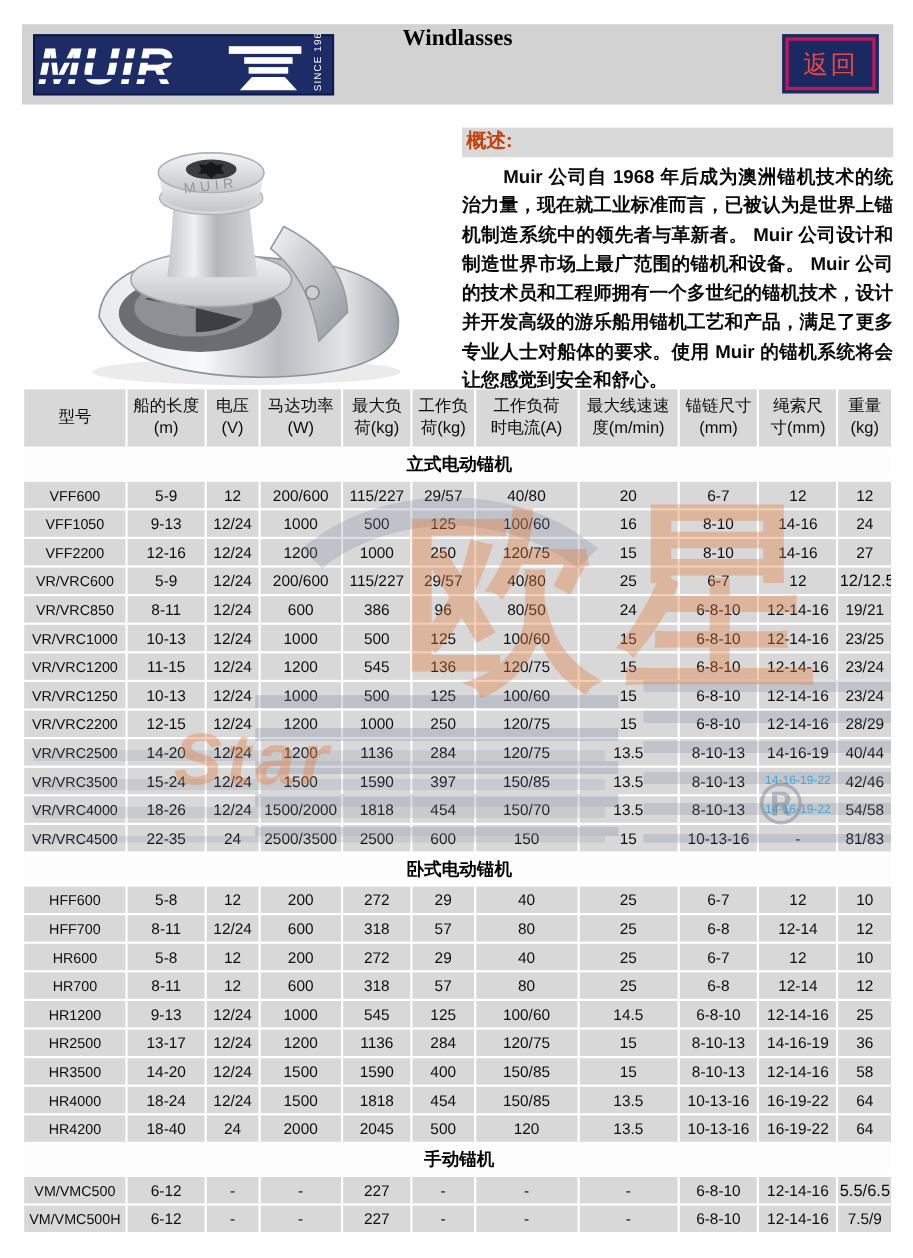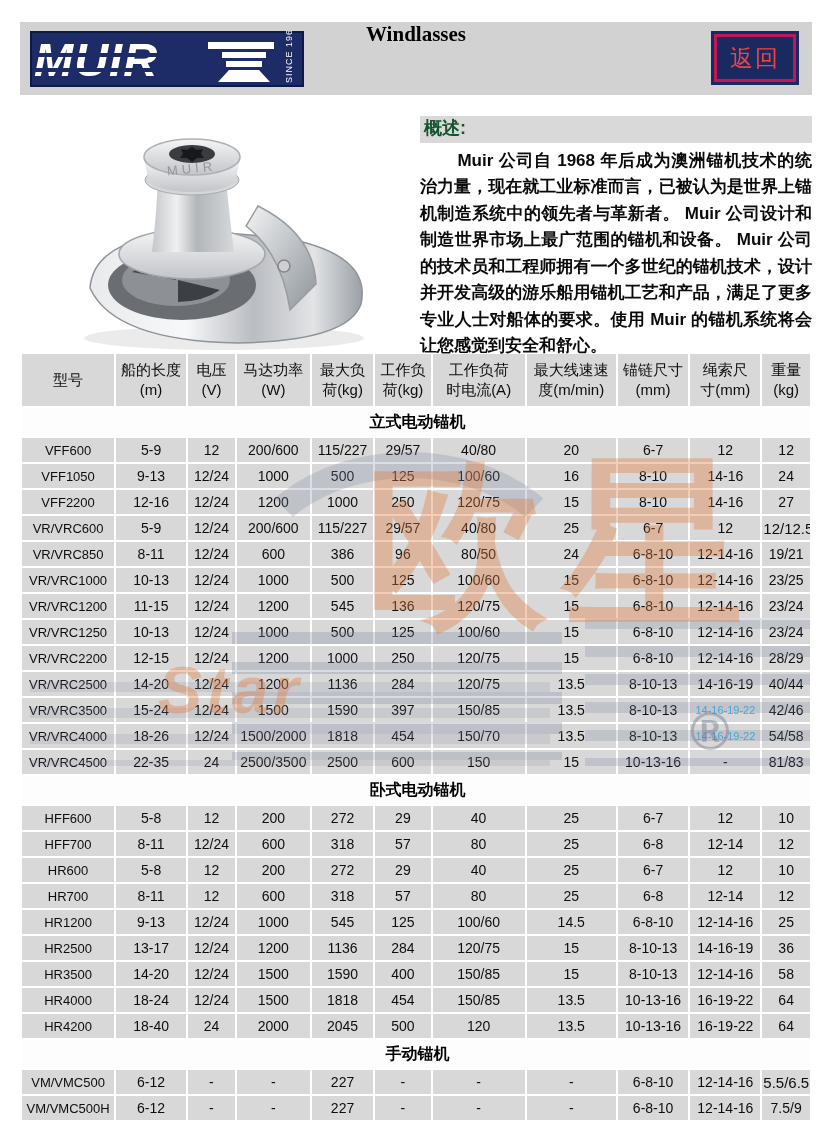--- a/index.html
+++ b/index.html
@@ -23,21 +23,21 @@
     color:#ef4444; font-size:23px; font-weight:normal; letter-spacing:2px;
     display:flex; align-items:center; justify-content:center; cursor:pointer;
     font-family:"Liberation Sans", sans-serif;
   }
 
   
   .content-row { position:absolute; left:20px; top:108px; width:792px; height:244px; }
   .product-image { position:absolute; left:32px; top:4px; width:340px; height:240px; }
   .overview { position:absolute; left:400px; top:8px; width:392px; }
   .overview-heading {
-    background:#d9d9d9; font-size:18px; font-weight:bold; color:#14532d;
+    background:#d9d9d9; font-size:18px; font-weight:bold; color:#c2410c;
     padding:2px 4px 3px 4px; line-height:1.2;
   }
   .overview-body {
     margin-top:5px; font-size:17px; line-height:1.56; font-weight:600; color:#0a0a0a;
     text-align:justify; text-indent:2.2em;
   }
 
   
   #spec-table {
     position:absolute; left:20px; top:352px; width:792px;

